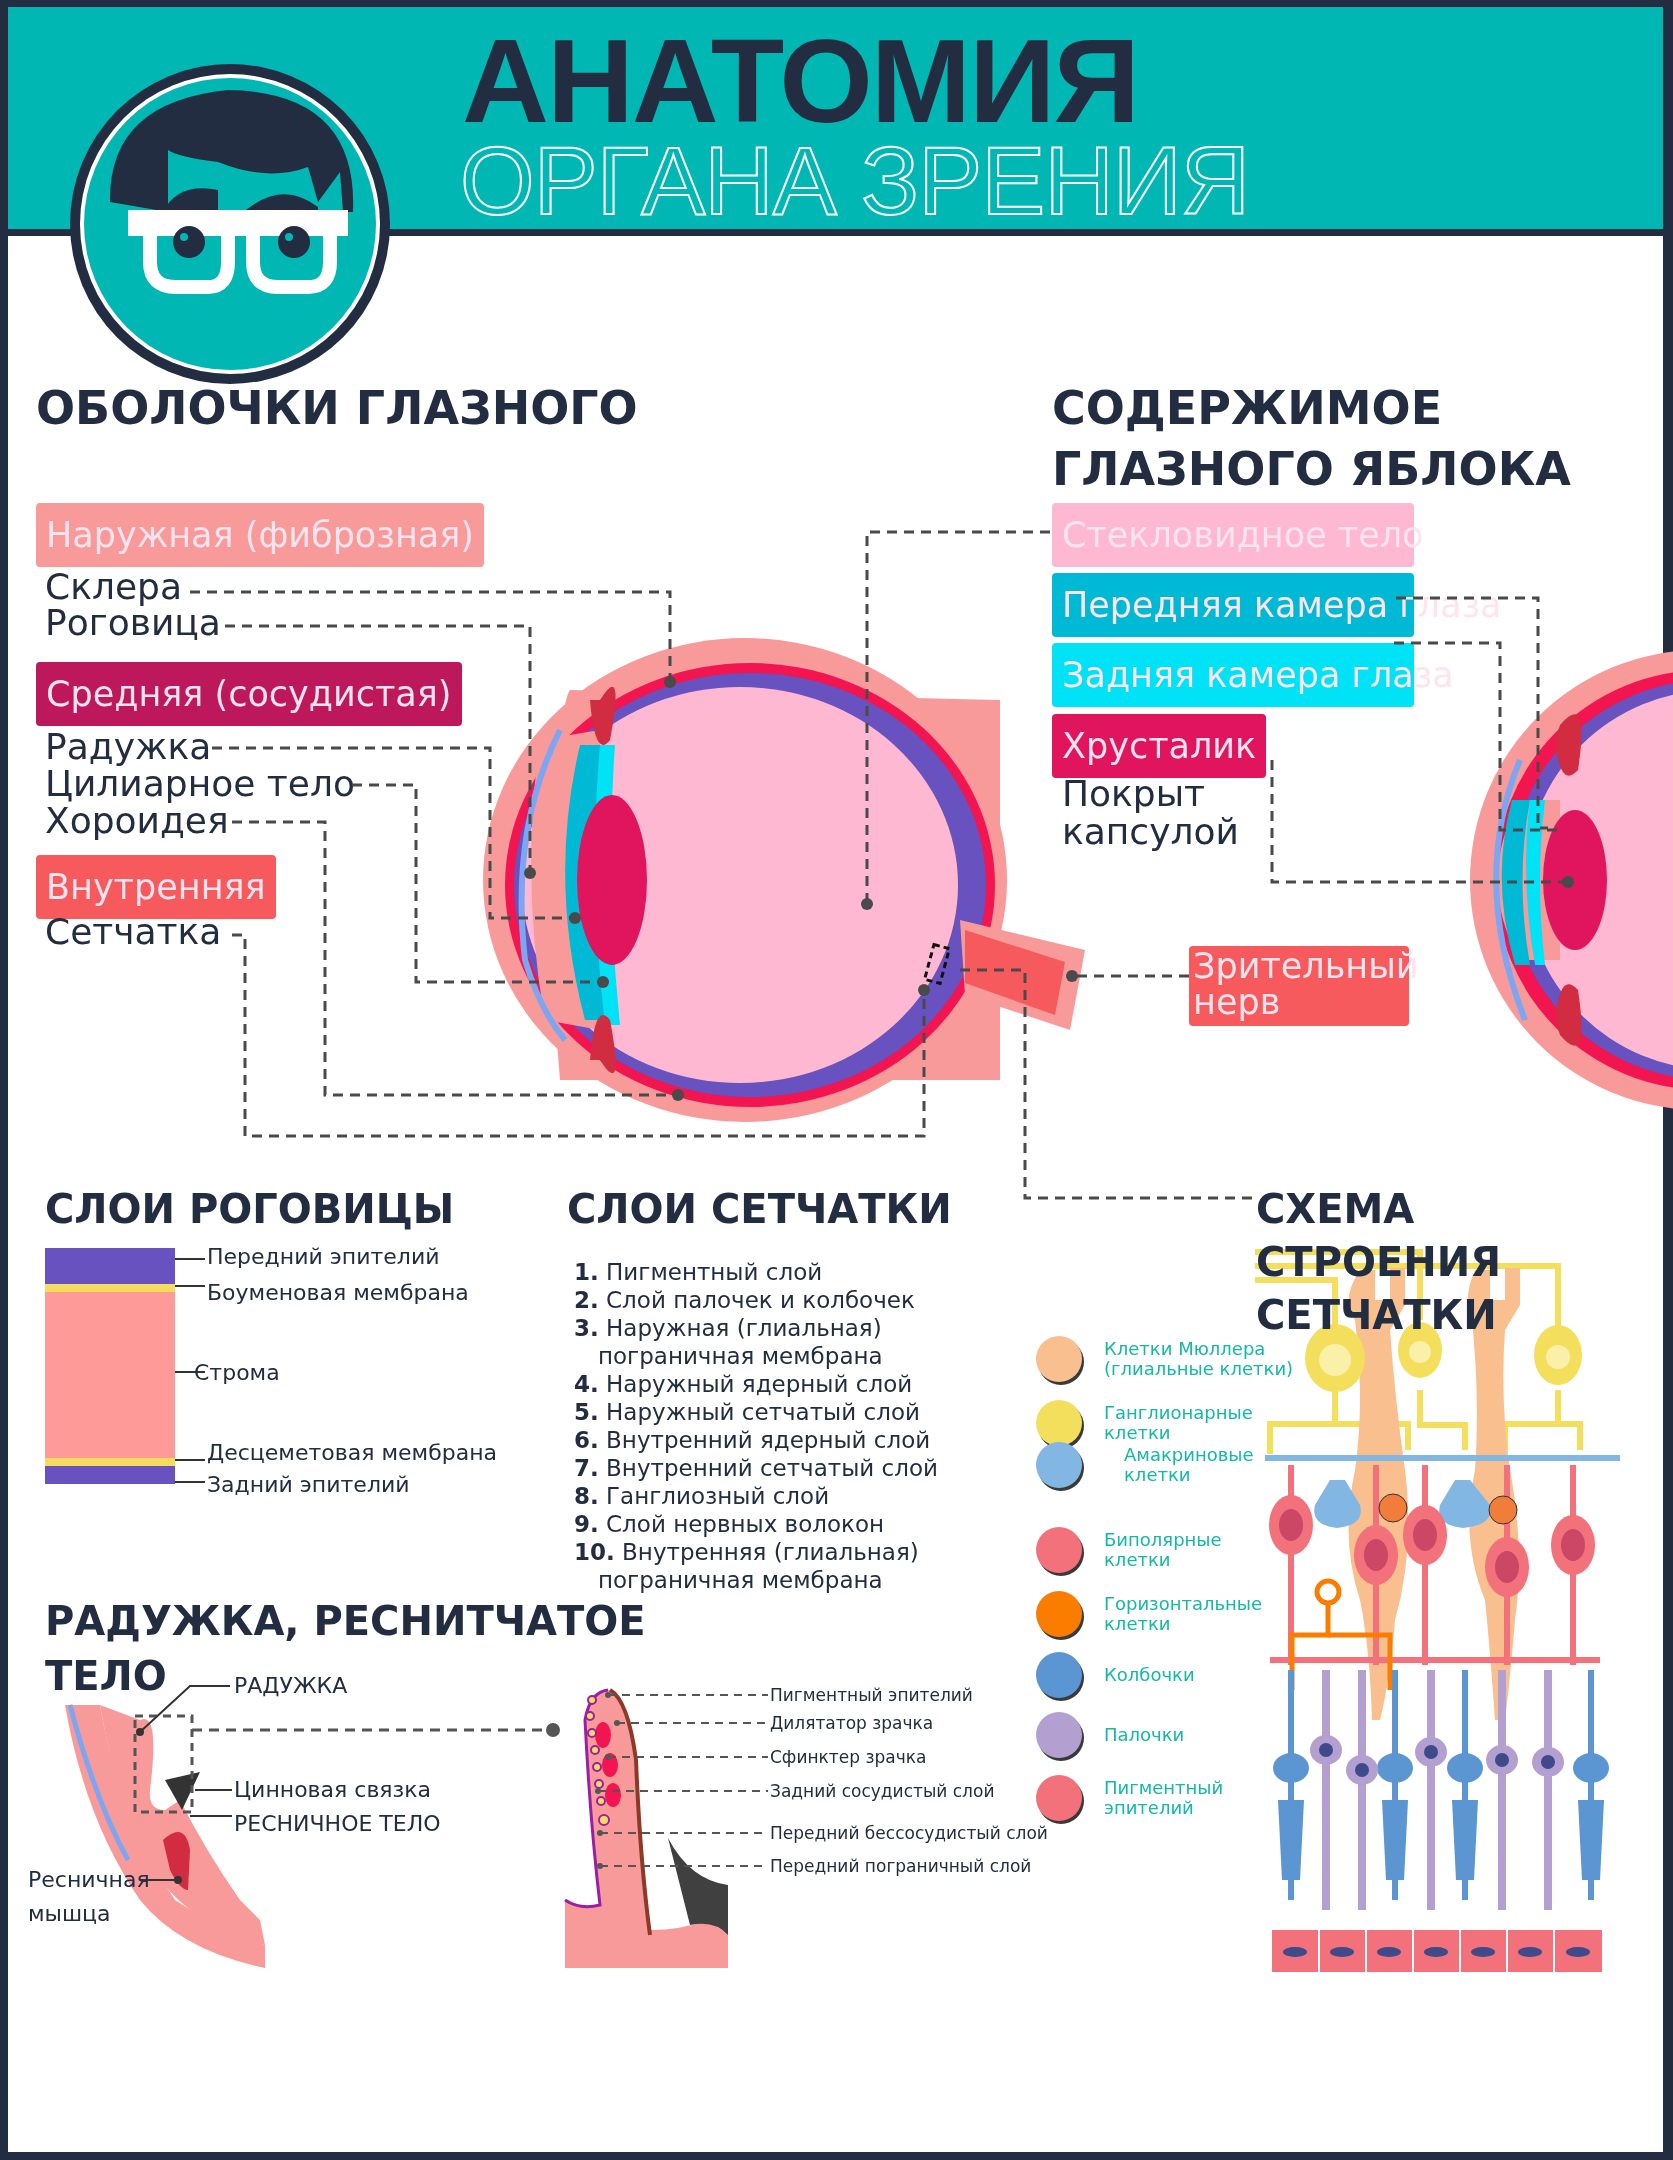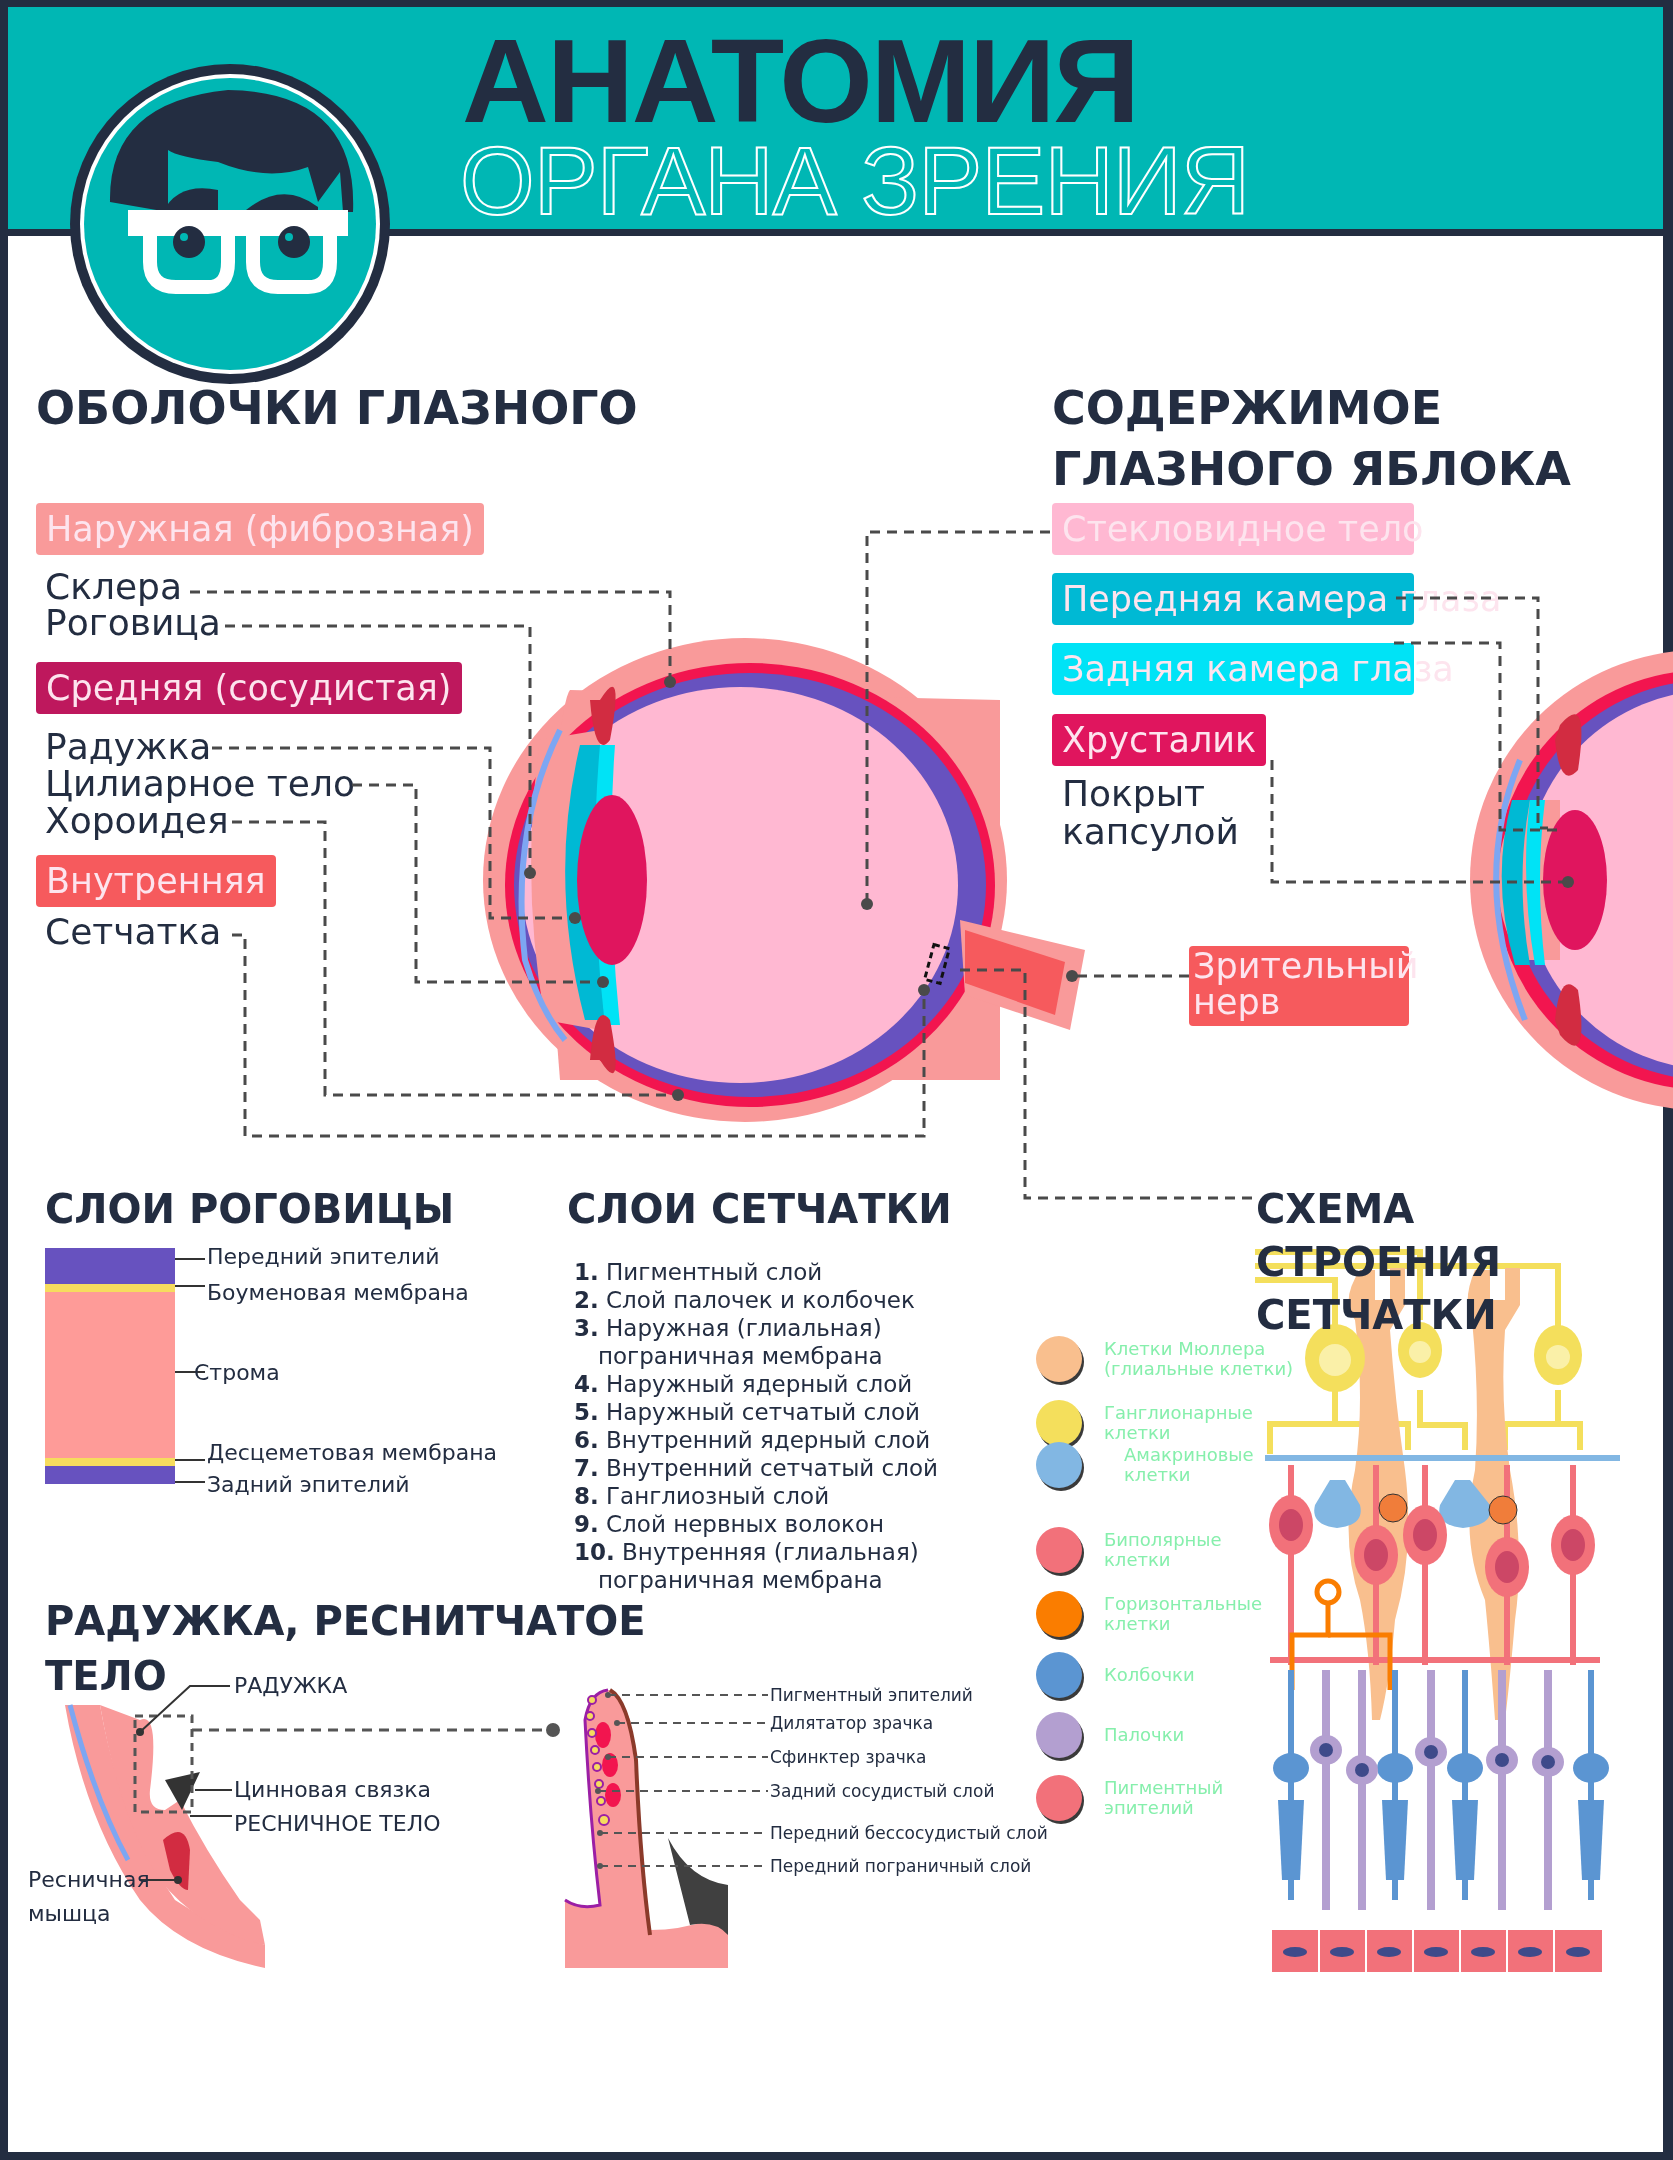--- a/index.html
+++ b/index.html
@@ -6,32 +6,32 @@
   body{width:1673px;height:2160px;position:relative;background:#232d41;overflow:hidden;
        font-family:"DejaVu Sans","Liberation Sans",sans-serif;color:#232d41;}
   .page{position:absolute;left:8px;top:7px;width:1655px;height:2145px;background:#ffffff;}
   .header{position:absolute;left:8px;top:7px;width:1655px;height:222px;background:#00b7b4;border-bottom:7px solid #232d41;}
   .title-main{position:absolute;left:462px;top:22px;font-family:"Liberation Sans",sans-serif;font-weight:bold;
               font-size:118px;letter-spacing:-2px;color:#232d41;line-height:1;transform:scaleX(1.02);transform-origin:left;}
   .title-sub{position:absolute;left:460px;top:133px;font-family:"Liberation Sans",sans-serif;font-weight:normal;
              font-size:96px;letter-spacing:-1px;color:transparent;-webkit-text-stroke:2px #ffffff;line-height:1;}
   .logo{position:absolute;left:68px;top:62px;width:325px;height:325px;}
   .sec-title{position:absolute;font-family:"DejaVu Sans",sans-serif;font-weight:bold;color:#232d41;line-height:1.32;}
-  .tag{position:absolute;font-family:"DejaVu Sans",sans-serif;font-size:35px;line-height:48px;padding:2px 10px;border-radius:4px;color:#fde4ee;white-space:nowrap;}
+  .tag{position:absolute;font-family:"DejaVu Sans",sans-serif;font-size:35px;line-height:48px;padding:8px 10px;border-radius:4px;color:#fde4ee;white-space:nowrap;}
   .lbl{position:absolute;font-family:"DejaVu Sans",sans-serif;font-size:36px;line-height:40px;color:#232d41;white-space:nowrap;}
   .slbl{position:absolute;font-family:"DejaVu Sans",sans-serif;font-size:22px;line-height:26px;color:#232d41;white-space:nowrap;}
   .xslbl{position:absolute;font-family:"DejaVu Sans",sans-serif;font-size:17px;line-height:20px;color:#232d41;white-space:nowrap;}
   .svg-layer{position:absolute;left:0;top:0;width:1673px;height:2160px;pointer-events:none;}
   .list{position:absolute;left:574px;top:1258px;font-family:"DejaVu Sans",sans-serif;font-size:23px;line-height:28px;margin:0;padding:0;list-style:none;}
   .list li{white-space:nowrap;}
   .list .num{font-weight:bold;}
   .list .cont{padding-left:24px;}
   .legend-item{position:absolute;left:1036px;display:flex;align-items:center;}
   .legend-dot{width:46px;height:46px;border-radius:50%;box-shadow:2px 3px 0 #3a3a3a;margin-right:22px;flex:none;}
-  .legend-text{font-family:"DejaVu Sans",sans-serif;font-size:18px;line-height:20px;color:#86efac;}
+  .legend-text{font-family:"DejaVu Sans",sans-serif;font-size:18px;line-height:20px;color:#14b8a6;}
 </style>
 </head>
 <body>
 
 <div class="page"></div>
 <div class="header"></div>
 
 <div class="title-main">АНАТОМИЯ</div>
 <div class="title-sub">ОРГАНА ЗРЕНИЯ</div>
 

